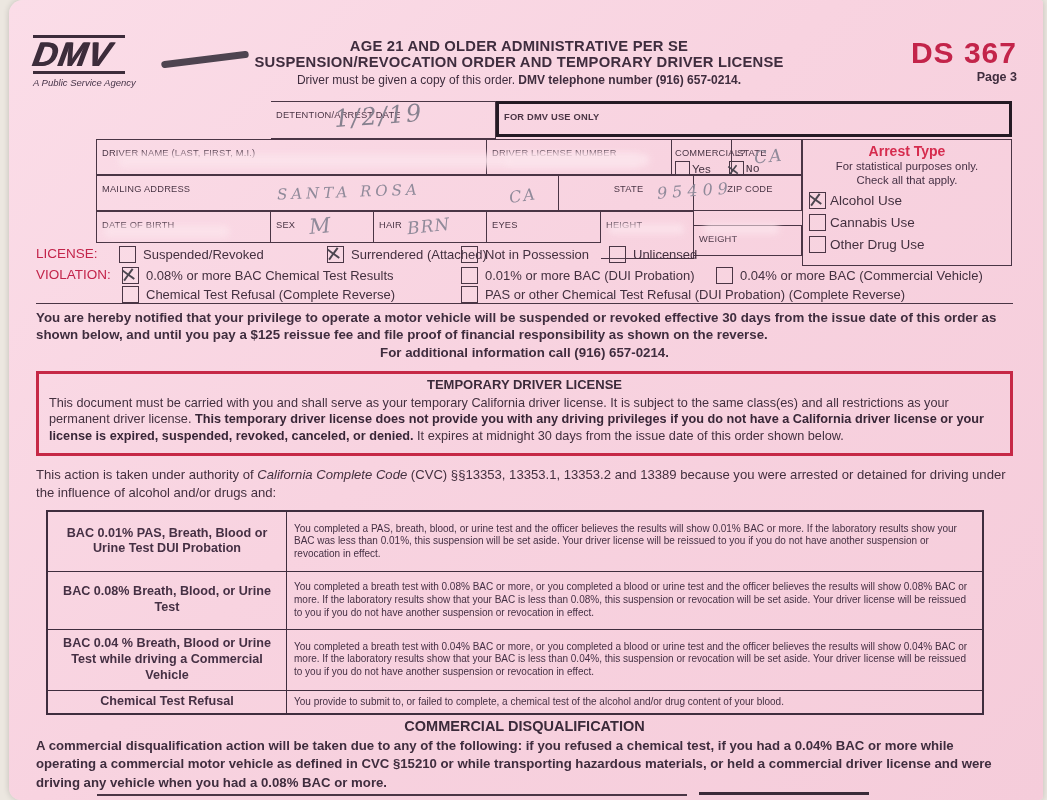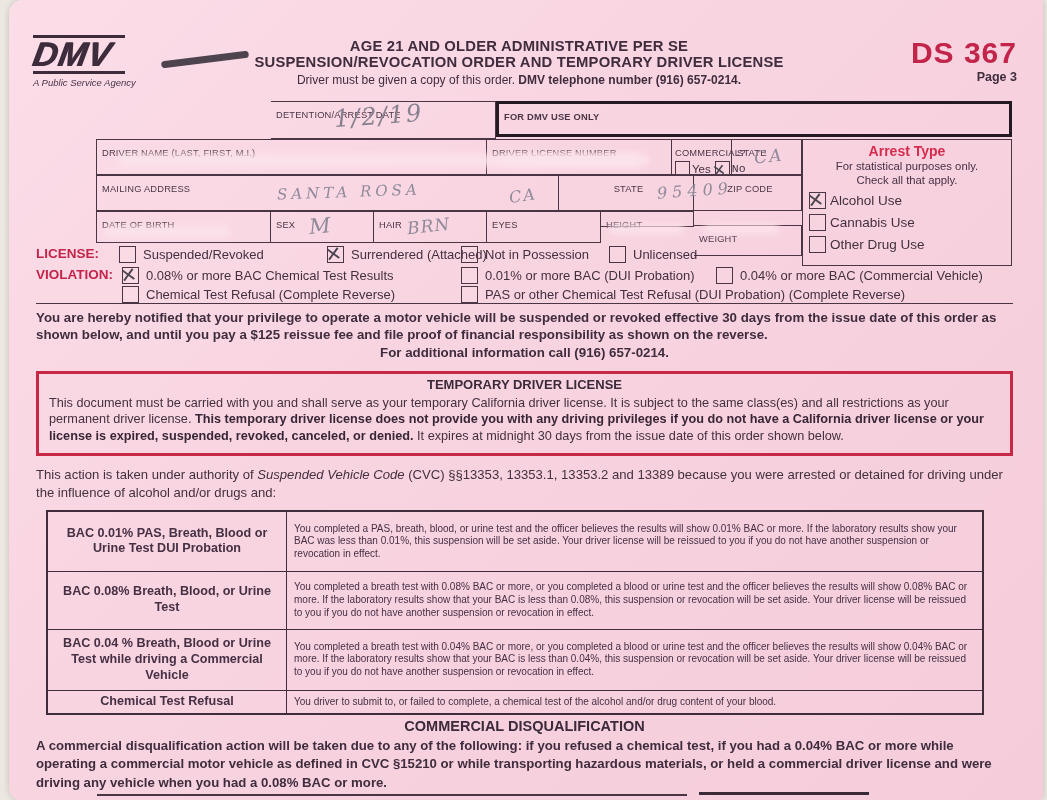--- a/index.html
+++ b/index.html
@@ -35,21 +35,21 @@
   .panel .pt{color:#d62b4e;font-weight:bold;font-size:14px;text-align:center;}
   .panel .pn{font-size:11.3px;text-align:center;line-height:1.25;}
   .panel .opt{display:flex;align-items:center;gap:4px;margin-top:5px;font-size:13.5px;}
   
   .box{display:inline-block;width:15px;height:15px;border:1.7px solid #4a3545;position:relative;
     flex:0 0 auto;vertical-align:-3px;background:rgba(255,255,255,.06);}
   .box.sm{width:13px;height:13px;}
   .checked .box::after{content:"✕";position:absolute;left:-3px;top:-5px;font-size:20px;
     color:#4c4650;transform:rotate(-9deg);font-weight:400;}
   .cb{display:inline-flex;align-items:center;gap:7px;font-size:13px;color:#43303f;white-space:nowrap;}
-  .rowlabel{color:#c3244a;font-weight:bold;font-size:13.5px;}
+  .rowlabel{color:#c3244a;font-weight:normal;font-size:13.5px;}
   .hw{position:absolute;font-family:"DejaVu Serif",serif;font-style:italic;color:#908a9a;
     letter-spacing:2px;}
   .smear{position:absolute;background:#fce4ec;filter:blur(3px);opacity:.85;border-radius:4px;}
   
   .lower{position:absolute;left:27px;top:303px;width:977px;border-top:1.6px solid #4a3545;
     padding-top:5px;}
   .notice{font-size:13.3px;font-weight:bold;line-height:1.3;color:#3f2d3e;}
   .callline{font-size:13.3px;font-weight:bold;text-align:center;margin-top:1px;color:#3f2d3e;}
   .tdl{border:3px solid #c62846;margin-top:11px;padding:3px 10px 8px 10px;}
   .tdl .tt{text-align:center;font-weight:bold;font-size:13px;color:#3b2a3a;margin-bottom:3px;}
@@ -105,21 +105,21 @@
   </div>
 
   <div class="cell" style="left:87px;top:139px;width:391px;height:36px;">
     <span class="lbl">DRIVER NAME (LAST, FIRST, M.I.)</span>
   </div>
   <div class="cell noleft" style="left:478px;top:139px;width:185px;height:36px;">
     <span class="lbl">DRIVER LICENSE NUMBER</span>
   </div>
   <div class="cell noleft" style="left:663px;top:139px;width:60px;height:36px;padding-left:3px;">
     <span class="lbl">COMMERCIAL?</span>
-    <div style="display:flex;gap:4px;margin-top:1px;">
+    <div style="display:flex;gap:18px;margin-top:1px;">
       <span class="cb" style="font-size:11.5px;gap:2px;">
         <span class="box sm"></span>
         <span>Yes</span>
       </span>
       <span class="cb checked" style="font-size:11.5px;gap:2px;font-family:Liberation Mono, monospace;">
         <span class="box sm"></span>
         <span>No</span>
       </span>
     </div>
   </div>
@@ -148,21 +148,21 @@
     <span class="lbl">SEX</span>
   </div>
   <div class="hw" style="left:300px;top:214px;font-size:21px;transform:rotate(-5deg);">M</div>
   <div class="cell noleft" style="left:365px;top:211px;width:113px;height:32px;">
     <span class="lbl">HAIR</span>
   </div>
   <div class="hw" style="left:398px;top:216px;font-size:17px;letter-spacing:1px;transform:rotate(-6deg);">BRN</div>
   <div class="cell noleft" style="left:478px;top:211px;width:114px;height:32px;">
     <span class="lbl">EYES</span>
   </div>
-  <div class="cell noleft" style="left:592px;top:211px;width:93px;height:16px;">
+  <div class="cell noleft" style="left:592px;top:211px;width:93px;height:48px;">
     <span class="lbl">HEIGHT</span>
   </div>
   <div class="cell noleft" style="left:685px;top:225px;width:108px;height:31px;">
     <span class="lbl">WEIGHT</span>
   </div>
 
   <div class="panel">
     <div class="pt">Arrest Type</div>
     <div class="pn">For statistical purposes only.</div>
     <div class="pn">Check all that apply.</div>
@@ -234,40 +234,40 @@
       <div class="tt">TEMPORARY DRIVER LICENSE</div>
       <div class="bd">
         <span>This document must be carried with you and shall serve as your temporary California driver license. It is subject to the same class(es) and all restrictions as your permanent driver license.</span>
         <b>This temporary driver license does not provide you with any driving privileges if you do not have a California driver license or your license is expired, suspended, revoked, canceled, or denied.</b>
         <span>It expires at midnight 30 days from the issue date of this order shown below.</span>
       </div>
     </div>
 
     <div class="authority">
       <span>This action is taken under authority of</span>
-      <i>Suspended Vehicle Code</i>
+      <i>California Complete Code</i>
       <span>(CVC) §§13353, 13353.1, 13353.2 and 13389 because you were arrested or detained for driving under the influence of alcohol and/or drugs and:</span>
     </div>
 
     <div class="vtable">
       <div class="vrow r1">
         <div class="vc1">BAC 0.01% PAS, Breath, Blood or Urine Test DUI Probation</div>
         <div class="vc2">You completed a PAS, breath, blood, or urine test and the officer believes the results will show 0.01% BAC or more. If the laboratory results show your BAC was less than 0.01%, this suspension will be set aside. Your driver license will be reissued to you if you do not have another suspension or revocation in effect.</div>
       </div>
       <div class="vrow r2">
         <div class="vc1">BAC 0.08% Breath, Blood, or Urine Test</div>
         <div class="vc2">You completed a breath test with 0.08% BAC or more, or you completed a blood or urine test and the officer believes the results will show 0.08% BAC or more. If the laboratory results show that your BAC is less than 0.08%, this suspension or revocation will be set aside. Your driver license will be reissued to you if you do not have another suspension or revocation in effect.</div>
       </div>
       <div class="vrow r3">
         <div class="vc1">BAC 0.04 % Breath, Blood or Urine Test while driving a Commercial Vehicle</div>
         <div class="vc2">You completed a breath test with 0.04% BAC or more, or you completed a blood or urine test and the officer believes the results will show 0.04% BAC or more. If the laboratory results show that your BAC is less than 0.04%, this suspension or revocation will be set aside. Your driver license will be reissued to you if you do not have another suspension or revocation in effect.</div>
       </div>
       <div class="vrow r4">
         <div class="vc1">Chemical Test Refusal</div>
-        <div class="vc2">You driver to submit to, or failed to complete, a chemical test of the alcohol and/or drug content of your blood.</div>
+        <div class="vc2">You provide to submit to, or failed to complete, a chemical test of the alcohol and/or drug content of your blood.</div>
       </div>
     </div>
 
     <div class="cdtitle">COMMERCIAL DISQUALIFICATION</div>
     <div class="cdbody">A commercial disqualification action will be taken due to any of the following: if you refused a chemical test, if you had a 0.04% BAC or more while operating a commercial motor vehicle as defined in CVC §15210 or while transporting hazardous materials, or held a commercial driver license and were driving any vehicle when you had a 0.08% BAC or more.</div>
   </div>
 
   <div class="botline1"></div>
   <div class="botline2"></div>
 </div>

